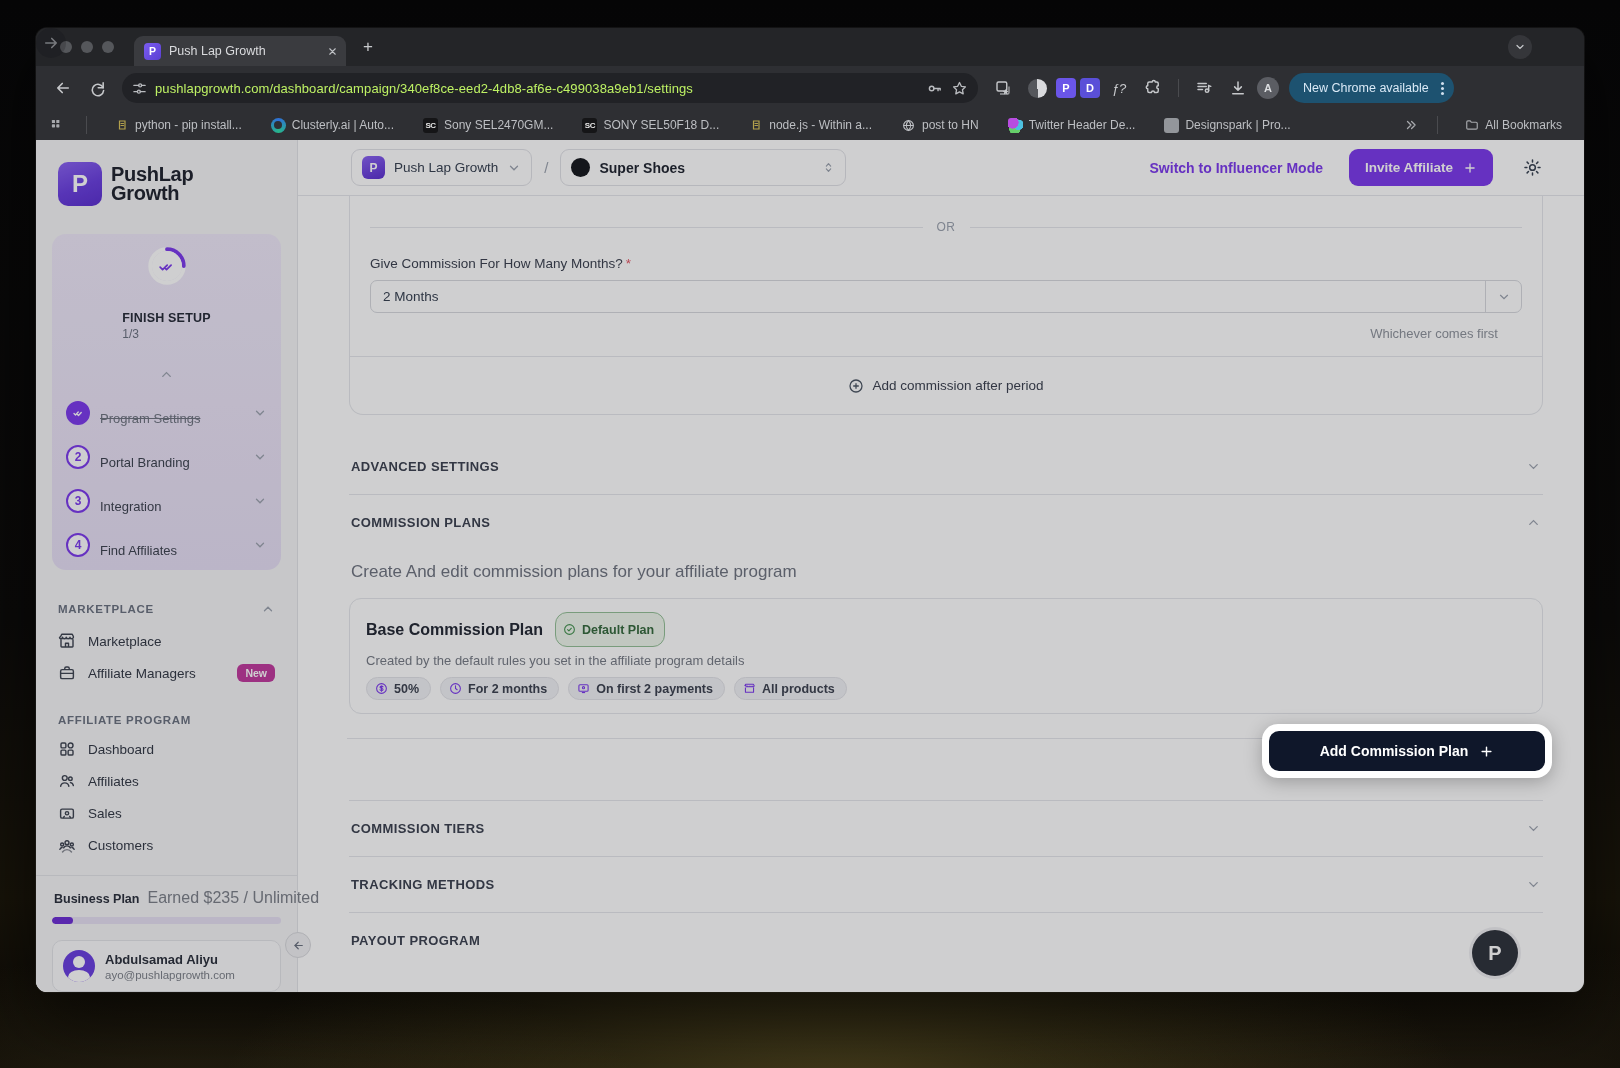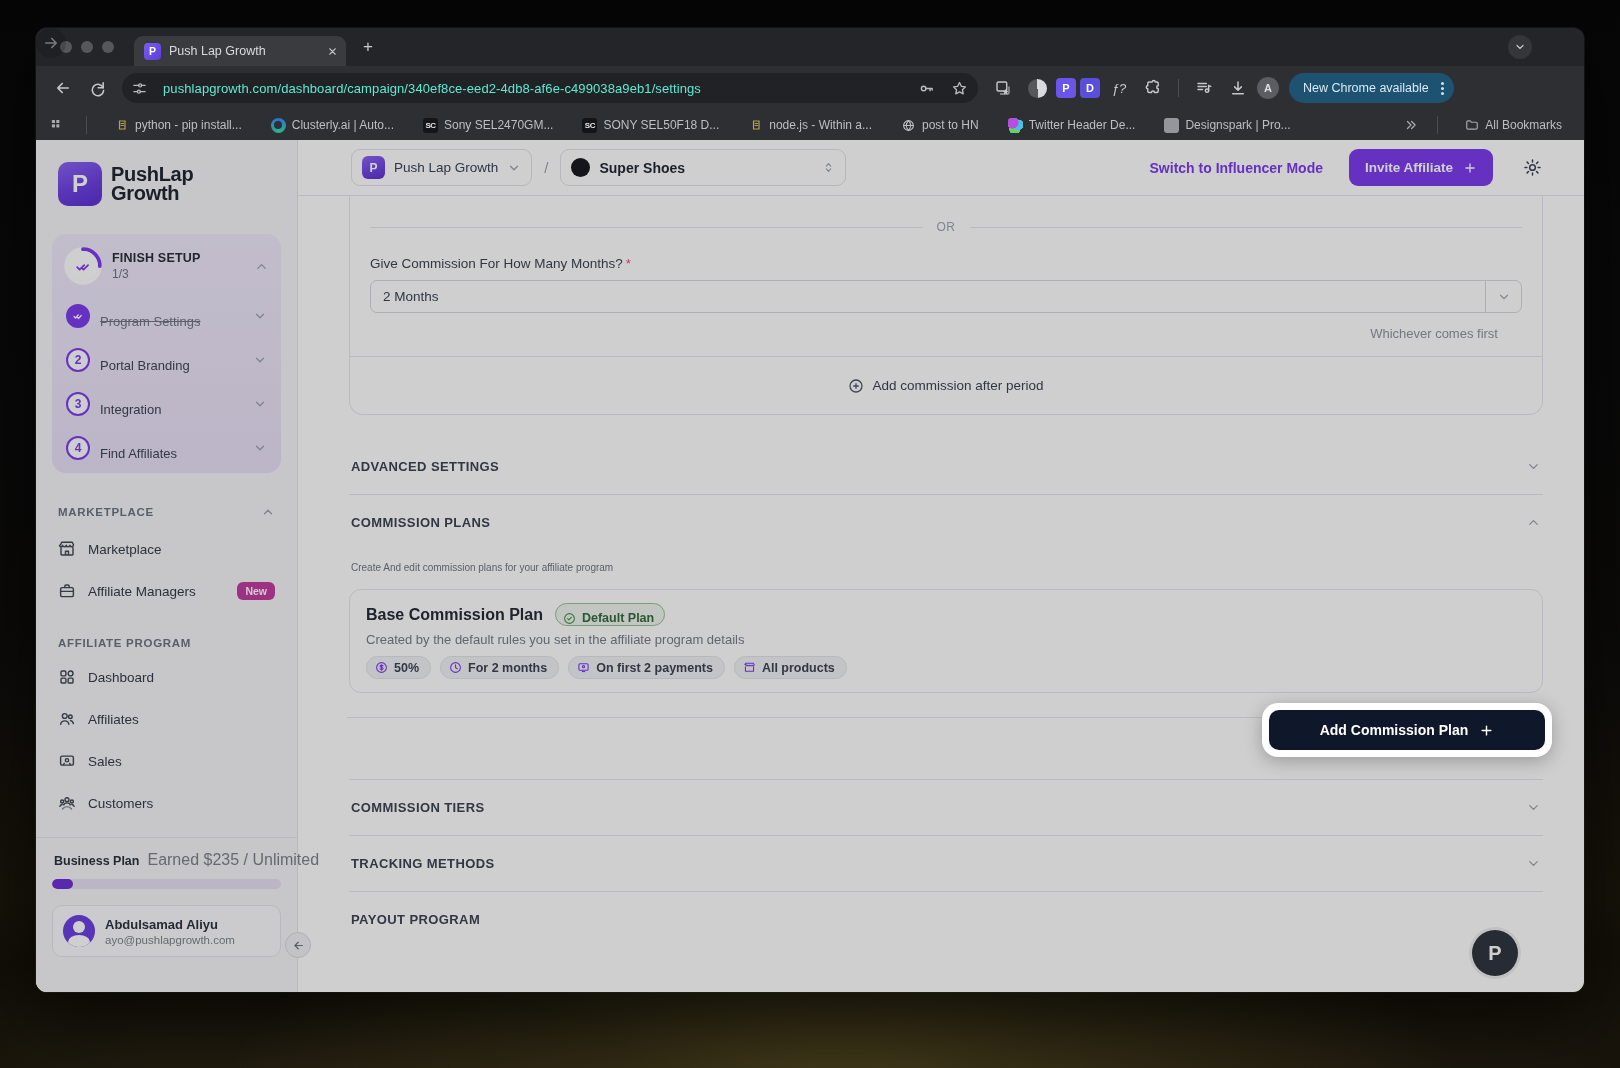--- a/index.html
+++ b/index.html
@@ -31,21 +31,21 @@
     color:#fff; font-weight:800; font-size:10.5px; display:flex; align-items:center; justify-content:center; flex:none; }
   .tab-title { flex:1; white-space:nowrap; overflow:hidden; }
   .icon-btn { display:flex; align-items:center; justify-content:center; color:#bfc1c5; }
   .newtab { width:28px; height:28px; margin-left:8px; border-radius:50%; font-size:17px; color:#c8cacd; display:flex; align-items:center; justify-content:center; }
   .tab-search { margin-left:auto; margin-right:52px; width:24px; height:24px; border-radius:50%; background:#35363a; display:flex; align-items:center; justify-content:center; color:#c8cacd; }
   
   .toolbar { height:44px; background:#2e2f33; display:flex; align-items:center; padding:0 12px; gap:4px; }
   .nav-ic { width:30px; height:30px; border-radius:50%; display:flex; align-items:center; justify-content:center; color:#c6c8cb; flex:none; }
   .nav-ic.dim { color:#77797d; }
   .urlbar { flex:1; max-width:856px; height:30px; margin:0 6px; border-radius:15px; background:#212226;
-    display:flex; align-items:center; gap:16px; padding:0 10px; color:#5eead4; min-width:0; }
+    display:flex; align-items:center; gap:8px; padding:0 10px; color:#bef264; min-width:0; }
   .url-text { font-size:13px; letter-spacing:.1px; white-space:nowrap; overflow:hidden; flex:1; }
   .ext-sq { width:20px; height:20px; border-radius:4px; display:flex; align-items:center; justify-content:center; color:#fff; font-size:11px; font-weight:800; flex:none; }
   .divider-v { width:1px; height:18px; background:#4a4b4f; margin:0 6px; flex:none; }
   .avatar-a { width:22px; height:22px; border-radius:50%; background:#5b5d63; color:#dcdee1; font-size:11px; font-weight:700;
     display:flex; align-items:center; justify-content:center; flex:none; }
   .update-pill { height:30px; border-radius:15px; background:#1d5270; color:#d9e9f6; font-size:12.5px;
     display:flex; align-items:center; gap:8px; padding:0 6px 0 14px; margin-left:6px; flex:none; }
   .dots3 { display:flex; flex-direction:column; gap:2px; padding:0 4px; }
   .dots3 i { width:3px; height:3px; border-radius:50%; background:#cfe0ee; }
   
@@ -61,21 +61,21 @@
   
   .page { position:relative; height:852px; display:flex; background:#fff; }
   .dim { position:absolute; inset:0; background:rgba(14,14,18,.20); z-index:20; pointer-events:none; }
   
   .sidebar { width:262px; flex:none; background:#f5f5f7; border-right:1px solid #e3e4e8; padding:0 16px; display:flex; flex-direction:column; }
   .side-logo { display:flex; align-items:center; gap:9px; margin:22px 6px 0; }
   .logo-sq { width:44px; height:44px; border-radius:10px; background:linear-gradient(160deg,#8a63f2 0%,#6a3fe0 55%,#5b2fd0 100%);
     color:#fff; display:flex; align-items:center; justify-content:center; font-weight:800; font-size:24px; }
   .logo-txt { font-weight:800; color:#20242f; font-size:20px; line-height:.95; letter-spacing:-.3px; }
   .setup-card { margin-top:28px; border-radius:14px; padding:13px 12px 12px; background:linear-gradient(180deg,#efe9f9,#e7dff5); }
-  .setup-head { display:flex; align-items:center; gap:10px; }
+  .setup-head { display:flex; align-items:center; gap:26px;flex-direction:column; }
   .ring { width:38px; height:38px; flex:none; position:relative; }
   .ring .core { position:absolute; inset:4px; background:#fff; border-radius:50%; display:flex; align-items:center; justify-content:center; color:#7c3aed; }
   .setup-title { font-size:12.5px; font-weight:800; color:#262b38; letter-spacing:.2px; }
   .setup-prog { font-size:12px; color:#6b7280; margin-top:2px; }
   .setup-item { display:flex; align-items:center; gap:10px; margin-top:17px; padding:0 2px; }
   .step-circle { width:24px; height:24px; border-radius:50%; border:2px solid #7c3aed; color:#7c3aed; font-size:12px; font-weight:700;
     display:flex; align-items:center; justify-content:center; flex:none; background:#fdfcff; }
   .step-circle.done { background:#7c3aed; color:#fff; border-color:#7c3aed; }
   .setup-item .lbl { font-size:13px; font-weight:400; color:#3d4350; flex:1;margin-top:12px; }
   .setup-item .lbl.strike { text-decoration:line-through; color:#6f7480; }
@@ -128,25 +128,25 @@
   .select-box .val { flex:1; padding:0 12px; font-size:13.5px; color:#374151; }
   .select-box .dd { width:36px; align-self:stretch; border-left:1px solid #d7d9de; display:flex; align-items:center; justify-content:center; color:#9ca3af; }
   .f-hint { margin-top:13px; text-align:right; padding-right:24px; font-size:13px; color:#8e939c; }
   .panel-div { height:1px; background:#e5e7eb; margin:15px -20px 0; }
   .add-after { height:57px; display:flex; align-items:center; justify-content:center; gap:8px; color:#3c4250; font-size:13.5px; font-weight:500; }
   .add-after svg { color:#4b5563; }
   .sec-row { display:flex; align-items:center; padding:20px 2px; }
   .sec-row.first { margin-top:24px; }
   .sec-row .t { flex:1; font-size:13px; font-weight:700; letter-spacing:.4px; color:#3c4250; }
   .hr { height:1px; background:#e5e7eb; }
-  .plans-desc { font-size:10px; color:#6f7480; margin:12px 2px 0; }
+  .plans-desc { font-size:17px; color:#6f7480; margin:12px 2px 0; }
   .plan-card { margin-top:16px; border:1px solid #e5e7eb; border-radius:12px; background:#fff; padding:13px 16px 13px; }
   .plan-title-row { display:flex; align-items:center; gap:12px; }
   .plan-title { font-size:16px; font-weight:800; color:#232834; }
-  .badge-default { display:flex; align-items:flex-end; gap:6px; height:23px; padding:0 10px 0 7px; border-radius:12px;
+  .badge-default { display:flex; align-items:center; gap:6px; height:35px; padding:0 10px 0 7px; border-radius:12px;
     border:1px solid #94c096; background:#eef6ec; color:#35693d; font-size:12.5px; font-weight:600; }
   .badge-default svg { color:#43914e; }
   .plan-desc { margin-top:6px; font-size:13px; color:#767b85; }
   .tag-row { display:flex; gap:9px; margin-top:9px; }
   .tag { display:flex; align-items:center; gap:6px; height:23px; padding:0 11px 0 8px; border-radius:12px;
     background:#f1f2f5; border:1px solid #e2e3e8; font-size:12.5px; font-weight:600; color:#3c4250; }
   .tag svg { color:#7c3aed; }
   .btn-row { position:relative; margin-top:10px; height:64px; }
   .btn-row::before { content:""; position:absolute; left:-2px; right:-2px; top:14px; height:1px; background:#e5e7eb; }
   .halo { position:absolute; right:-9px; top:0; z-index:30; background:#fff; border-radius:16px; padding:7px;

